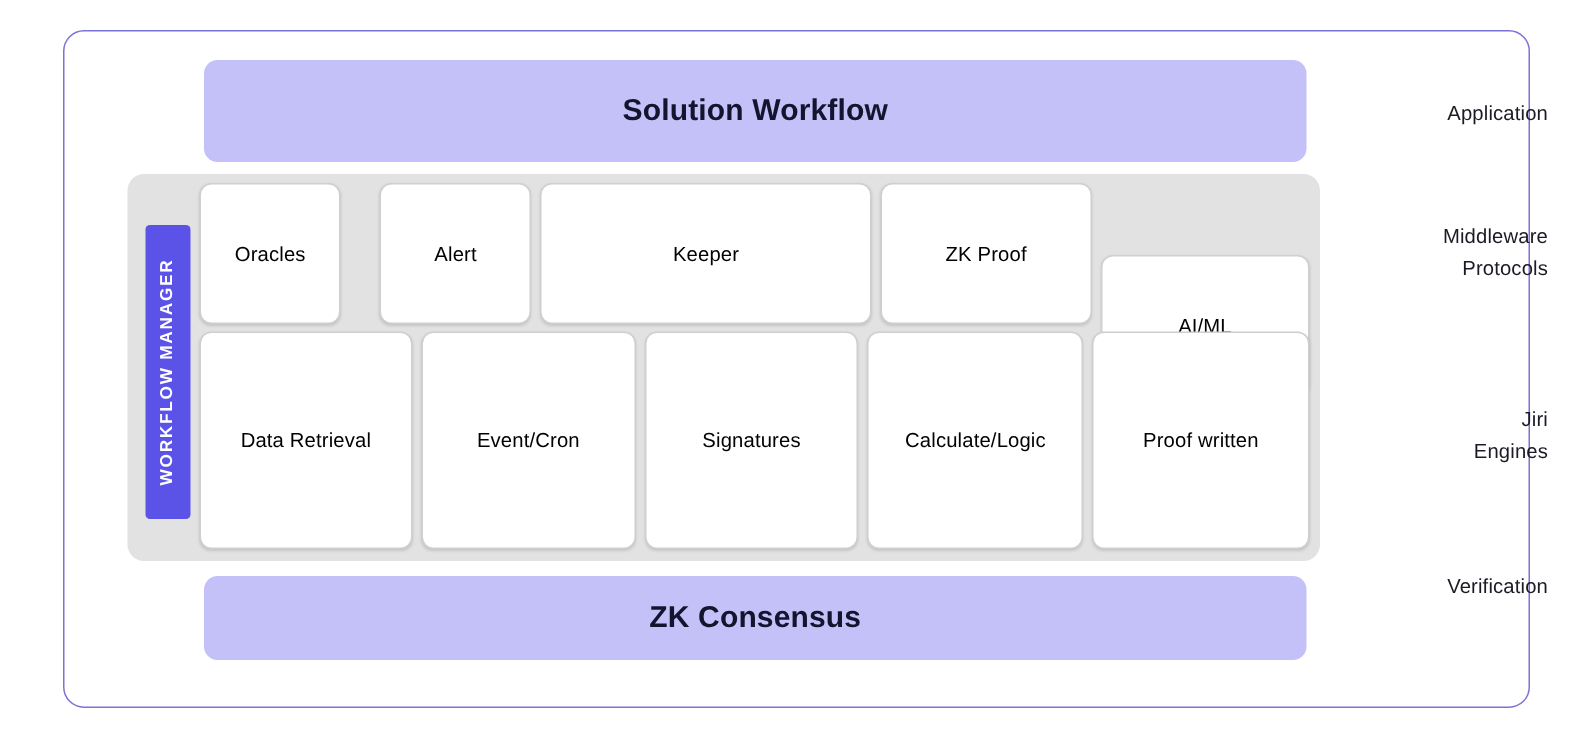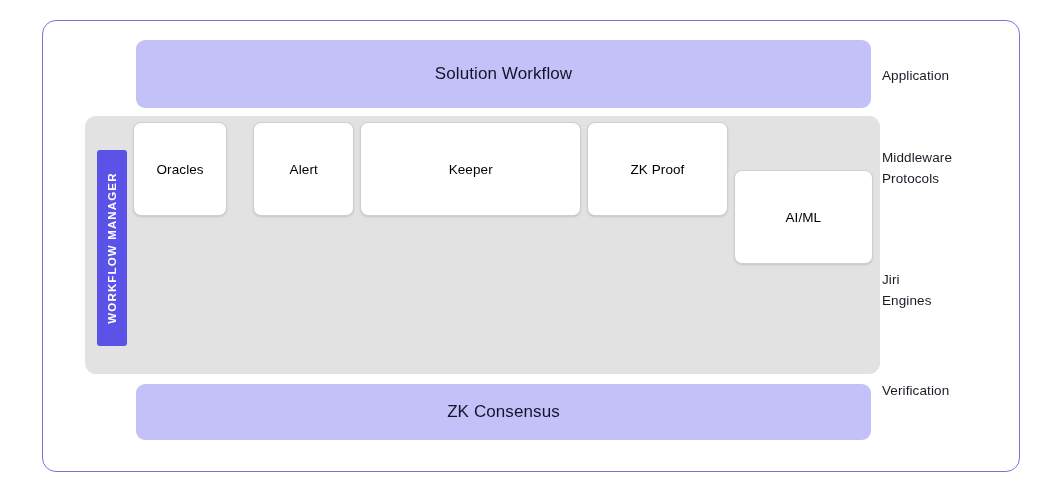--- a/index.html
+++ b/index.html
@@ -37,24 +37,24 @@
   
   .layer-bar {
     position: absolute;
     background: #c3c1f7;
     border-radius: 9px;
     display: flex;
     align-items: center;
     justify-content: center;
   }
   .layer-bar .bar-label {
-    font-size: 17px;
+    font-size: 20px;
     color: #14142e;
     letter-spacing: 0.1px;
-    font-weight: 400;
+    font-weight: 700;
   }
 
   #application-bar {
     left: 136px;
     top: 40px;
     width: 735px;
     height: 68px;
   }
   #verification-bar {
     left: 136px;
@@ -146,21 +146,21 @@
   .en-1 { width: 144px; }
   .en-2 { width: 144px; }
   .en-3 { width: 145px; }
   .en-4 { width: 146px; }
 
   
   .side-label {
     position: absolute;
     width: 150px;
     left: 882px;
-    text-align: left;
+    text-align: right;
     font-size: 13.5px;
     color: #1b1b26;
     line-height: 1.55;
     letter-spacing: 0.1px;
   }
   #side-application  { top: 66px; }
   #side-middleware   { top: 148px; }
   #side-engines      { top: 270px; }
   #side-verification { top: 381px; }
 </style>
@@ -192,20 +192,37 @@
       <span class="card-label">Keeper</span>
     </div>
     <div class="card mw-3">
       <span class="card-label">ZK Proof</span>
     </div>
     <div class="card mw-4">
       <span class="card-label">AI/ML</span>
     </div>
   </div>
 
+  <div class="card-row" id="engines-row">
+    <div class="card en-0">
+      <span class="card-label">Data Retrieval</span>
+    </div>
+    <div class="card en-1">
+      <span class="card-label">Event/Cron</span>
+    </div>
+    <div class="card en-2">
+      <span class="card-label">Signatures</span>
+    </div>
+    <div class="card en-3">
+      <span class="card-label">Calculate/Logic</span>
+    </div>
+    <div class="card en-4">
+      <span class="card-label">Proof written</span>
+    </div>
+  </div>
 
   <div class="layer-bar" id="verification-bar">
     <span class="bar-label">ZK Consensus</span>
   </div>
 
   <div class="side-label" id="side-application">Application</div>
 
   <div class="side-label" id="side-middleware">
     <div>Middleware</div>
     <div>Protocols</div>

